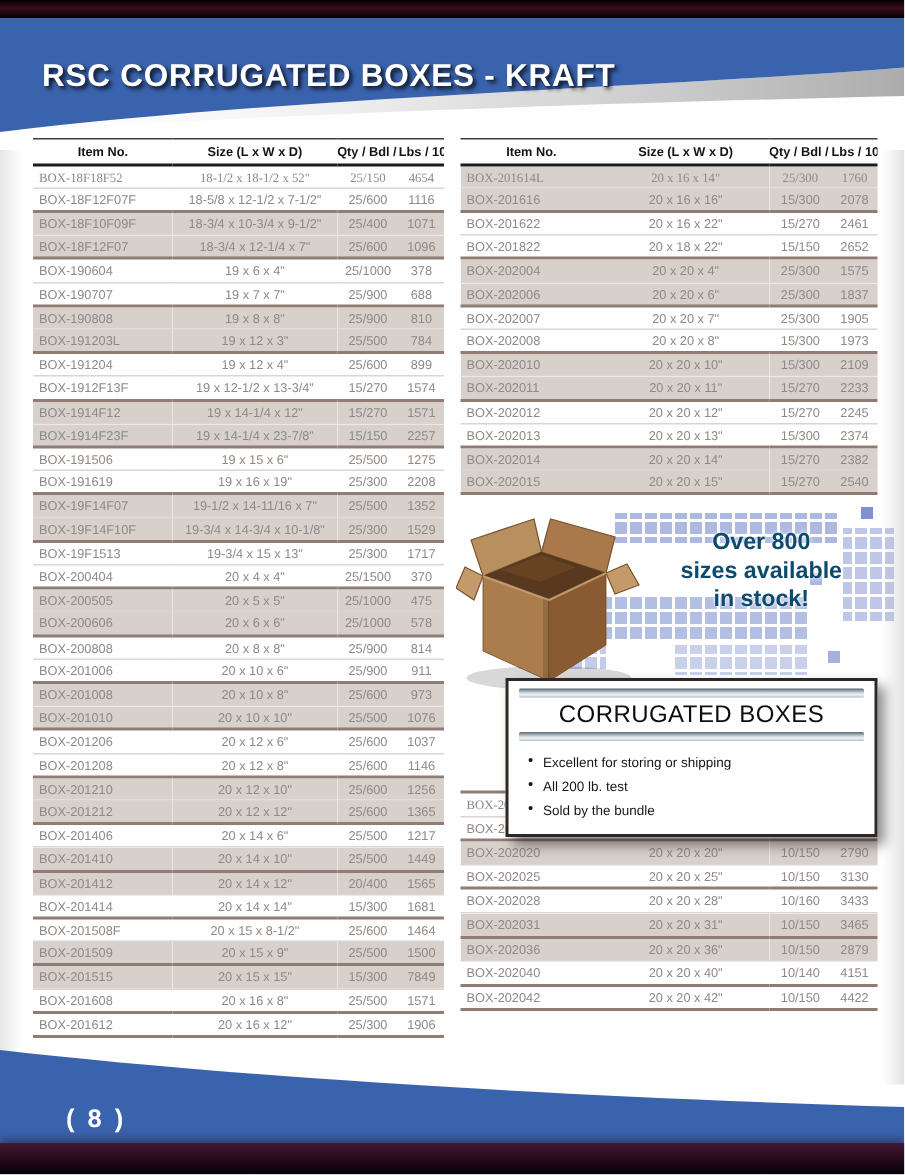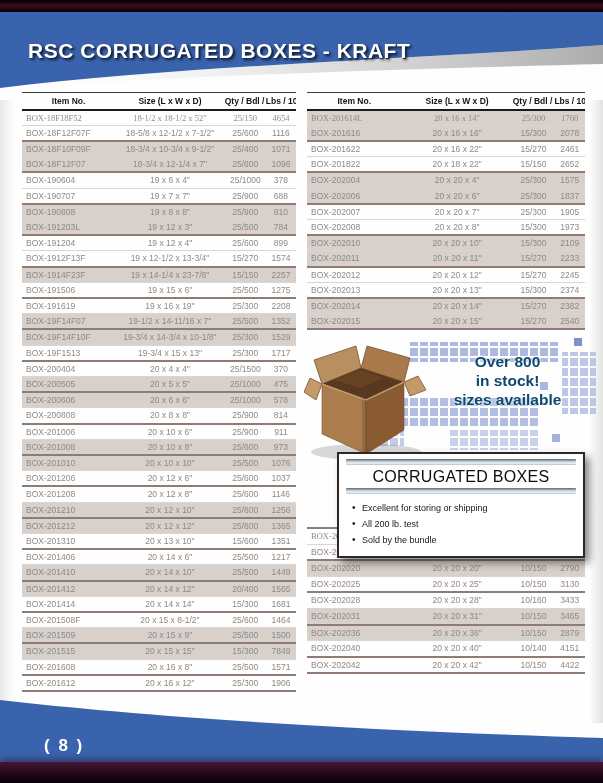--- a/index.html
+++ b/index.html
@@ -185,20 +185,26 @@
           <td>25/600</td>
           <td>899</td>
         </tr>
         <tr>
           <td>BOX-1912F13F</td>
           <td>19 x 12-1/2 x 13-3/4"</td>
           <td>15/270</td>
           <td>1574</td>
         </tr>
         <tr class="shaded">
+          <td>BOX-1914F12</td>
+          <td>19 x 14-1/4 x 12"</td>
+          <td>15/270</td>
+          <td>1571</td>
+        </tr>
+        <tr class="shaded">
           <td>BOX-1914F23F</td>
           <td>19 x 14-1/4 x 23-7/8"</td>
           <td>15/150</td>
           <td>2257</td>
         </tr>
         <tr>
           <td>BOX-191506</td>
           <td>19 x 15 x 6"</td>
           <td>25/500</td>
           <td>1275</td>
@@ -285,26 +291,20 @@
           <td>BOX-201210</td>
           <td>20 x 12 x 10"</td>
           <td>25/600</td>
           <td>1256</td>
         </tr>
         <tr class="shaded">
           <td>BOX-201212</td>
           <td>20 x 12 x 12"</td>
           <td>25/600</td>
           <td>1365</td>
-        </tr>
-        <tr>
-          <td>BOX-201310</td>
-          <td>20 x 13 x 10"</td>
-          <td>15/600</td>
-          <td>1351</td>
         </tr>
         <tr>
           <td>BOX-201406</td>
           <td>20 x 14 x 6"</td>
           <td>25/500</td>
           <td>1217</td>
         </tr>
         <tr class="shaded">
           <td>BOX-201410</td>
           <td>20 x 14 x 10"</td>
@@ -551,22 +551,22 @@
     <polygon points="18,44 6,38 0,52 12,60" fill="#c59a6a" stroke="#7a5330" stroke-width=".8"></polygon>
     <polygon points="100,42 114,36 122,50 106,56" fill="#c59a6a" stroke="#7a5330" stroke-width=".8"></polygon>
     <polygon points="18,44 62,60 62,114 18,94" fill="#ab7c4e" stroke="#7a5330" stroke-width=".6"></polygon>
     <polygon points="62,60 100,42 100,90 62,114" fill="#8a5a33" stroke="#7a5330" stroke-width=".6"></polygon>
     <polyline points="18,44 62,60 100,42" fill="none" stroke="#d9b383" stroke-width="1.5" opacity=".7"></polyline>
     <polygon points="58,59 62,60 62,114 58,111" fill="#000000" opacity=".13"></polygon>
   </svg>
 
   <div class="promo-text">
     <div>Over 800</div>
+    <div>sizes available</div>
     <div>in stock!</div>
-    <div>sizes available</div>
   </div>
 
   <div class="info-panel">
     <div class="metal-line"></div>
     <div class="panel-title">CORRUGATED BOXES</div>
     <div class="metal-line"></div>
     <ul class="panel-bullets">
       <li>Excellent for storing or shipping</li>
       <li>All 200 lb. test</li>
       <li>Sold by the bundle</li>

